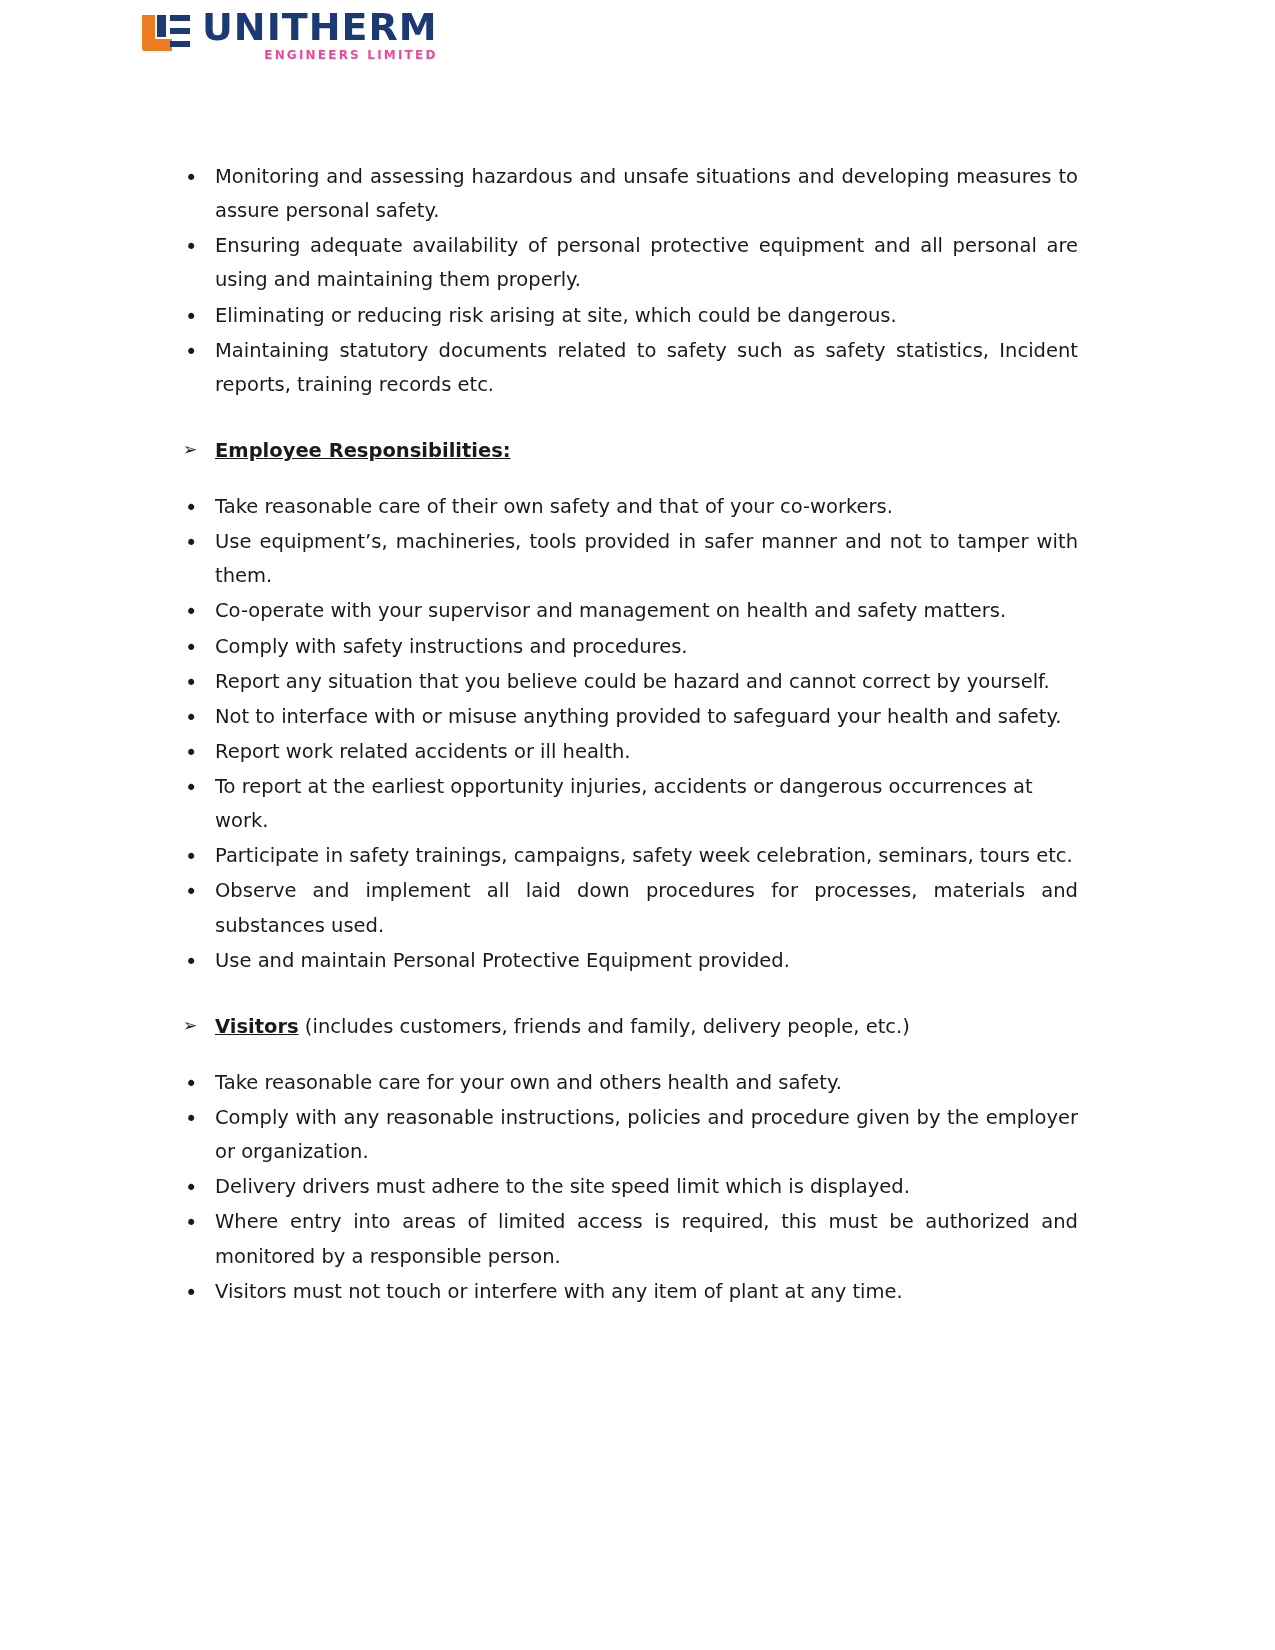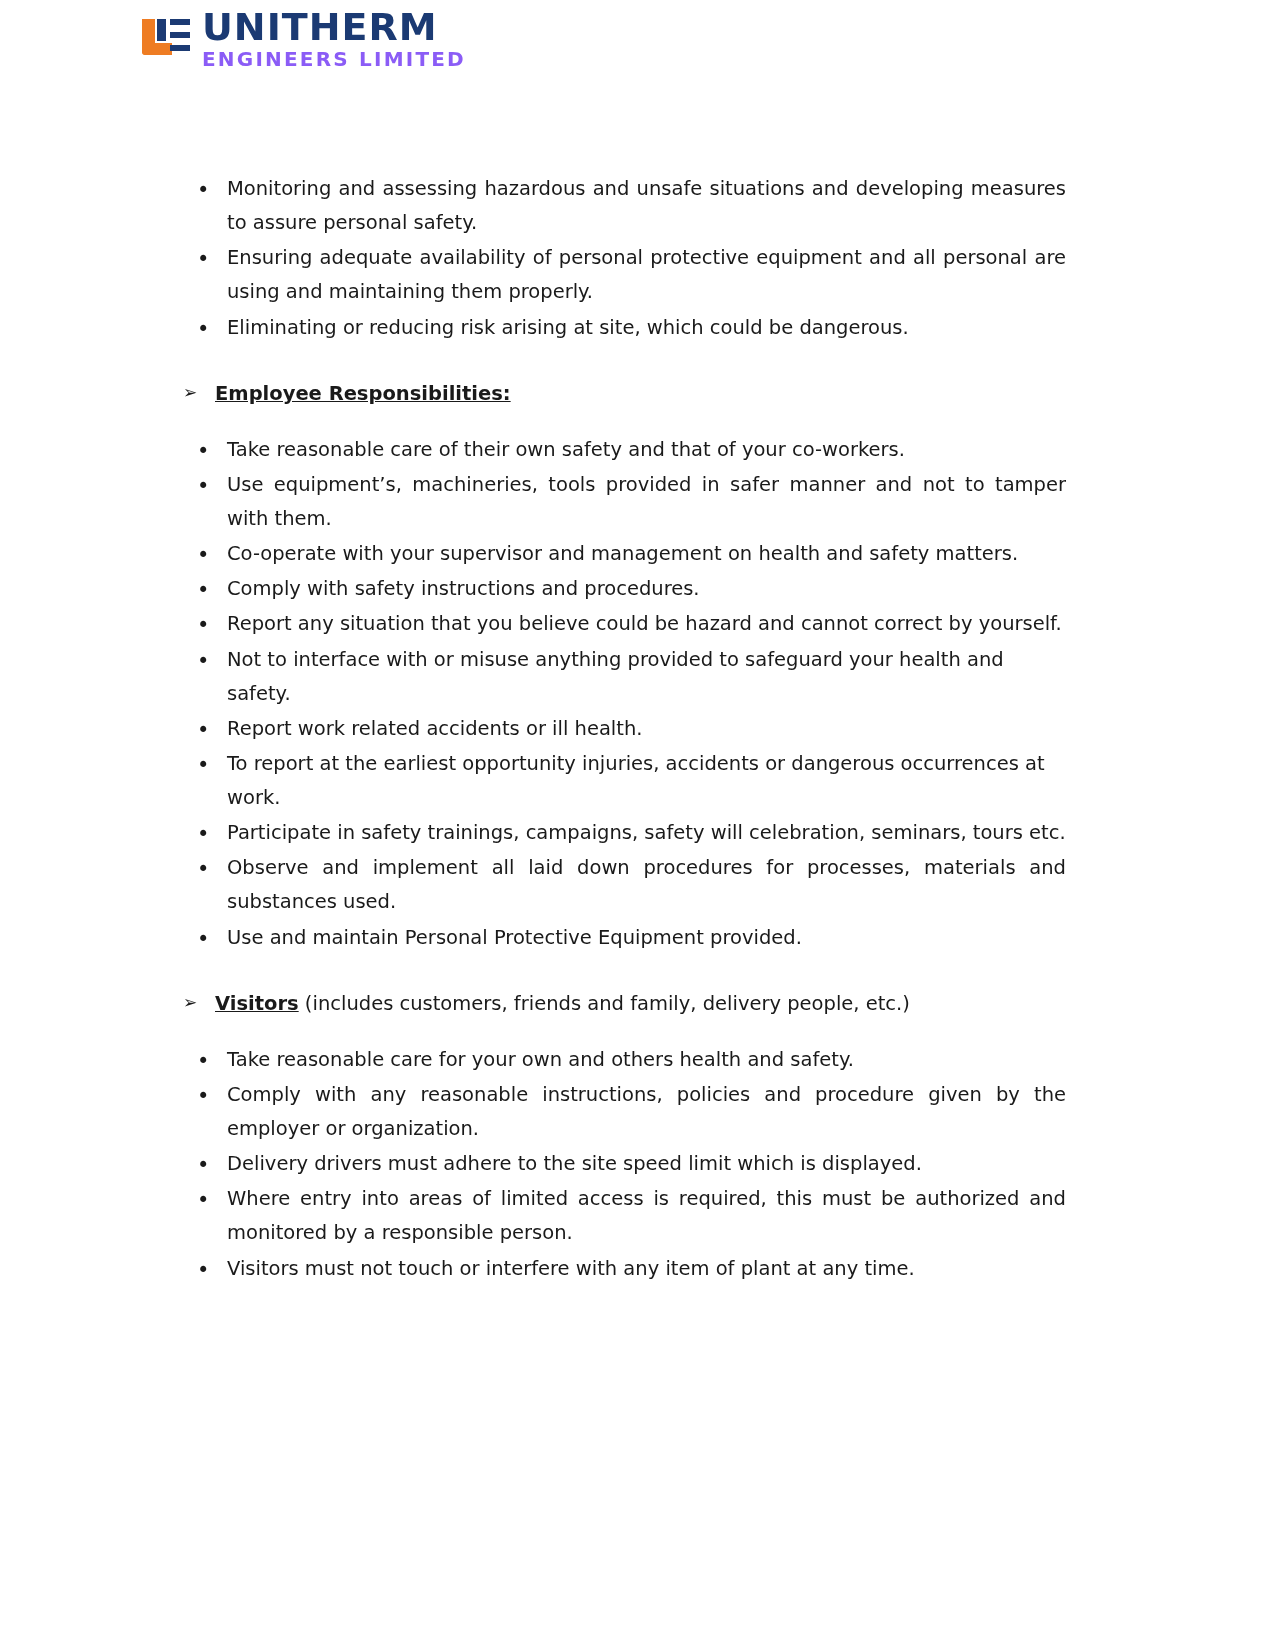--- a/index.html
+++ b/index.html
@@ -80,41 +80,41 @@
   .logo-title {
     font-family: "DejaVu Sans", sans-serif;
     font-weight: bold;
     font-size: 38px;
     letter-spacing: 1px;
     color: #1b3a73;
   }
   .logo-sub {
     font-family: "DejaVu Sans", sans-serif;
     font-weight: bold;
-    font-size: 20px;
+    font-size: 12px;
     letter-spacing: 2.2px;
-    color: #8b5cf6;
+    color: #ec4899;
     margin-top: 3px;
     text-align: right;
   }
 
   
   .content {
     position: absolute;
     left: 173px;
     top: 160px;
     width: 905px;
     font-size: 19.5px;
     line-height: 1.75;
     color: #1a1a1a;
   }
 
   ul.bullets {
     list-style: none;
-    margin: 12px;
+    margin: 0;
     padding: 0;
   }
   ul.bullets > li {
     position: relative;
     padding-left: 42px;
     margin: 0 0 1px 0;
   }
   ul.bullets > li::before {
     content: "\2022";
     position: absolute;
@@ -168,36 +168,37 @@
       <div class="logo-sub">ENGINEERS LIMITED</div>
     </div>
   </div>
 
   <div class="content">
 
     <ul class="bullets group">
       <li class="justify">Monitoring and assessing hazardous and unsafe situations and developing measures to assure personal safety.</li>
       <li class="justify">Ensuring adequate availability of personal protective equipment and all personal are using and maintaining them properly.</li>
       <li>Eliminating or reducing risk arising at site, which could be dangerous.</li>
+      <li class="justify">Maintaining statutory documents related to safety such as safety statistics, Incident reports, training records etc.</li>
     </ul>
 
     <div class="heading-row">
       <span class="bold-underline">Employee Responsibilities:</span>
     </div>
 
     <ul class="bullets group">
       <li>Take reasonable care of their own safety and that of your co-workers.</li>
       <li class="justify">Use equipment’s, machineries, tools provided in safer manner and not to tamper with them.</li>
       <li>Co-operate with your supervisor and management on health and safety matters.</li>
       <li>Comply with safety instructions and procedures.</li>
       <li>Report any situation that you believe could be hazard and cannot correct by yourself.</li>
       <li>Not to interface with or misuse anything provided to safeguard your health and safety.</li>
       <li>Report work related accidents or ill health.</li>
       <li>To report at the earliest opportunity injuries, accidents or dangerous occurrences at work.</li>
-      <li>Participate in safety trainings, campaigns, safety will celebration, seminars, tours etc.</li>
+      <li>Participate in safety trainings, campaigns, safety week celebration, seminars, tours etc.</li>
       <li class="justify">Observe and implement all laid down procedures for processes, materials and substances used.</li>
       <li>Use and maintain Personal Protective Equipment provided.</li>
     </ul>
 
     <div class="heading-row">
       <span class="bold-underline">Visitors</span><span> (includes customers, friends and family, delivery people, etc.)</span>
     </div>
 
     <ul class="bullets group">
       <li>Take reasonable care for your own and others health and safety.</li>

